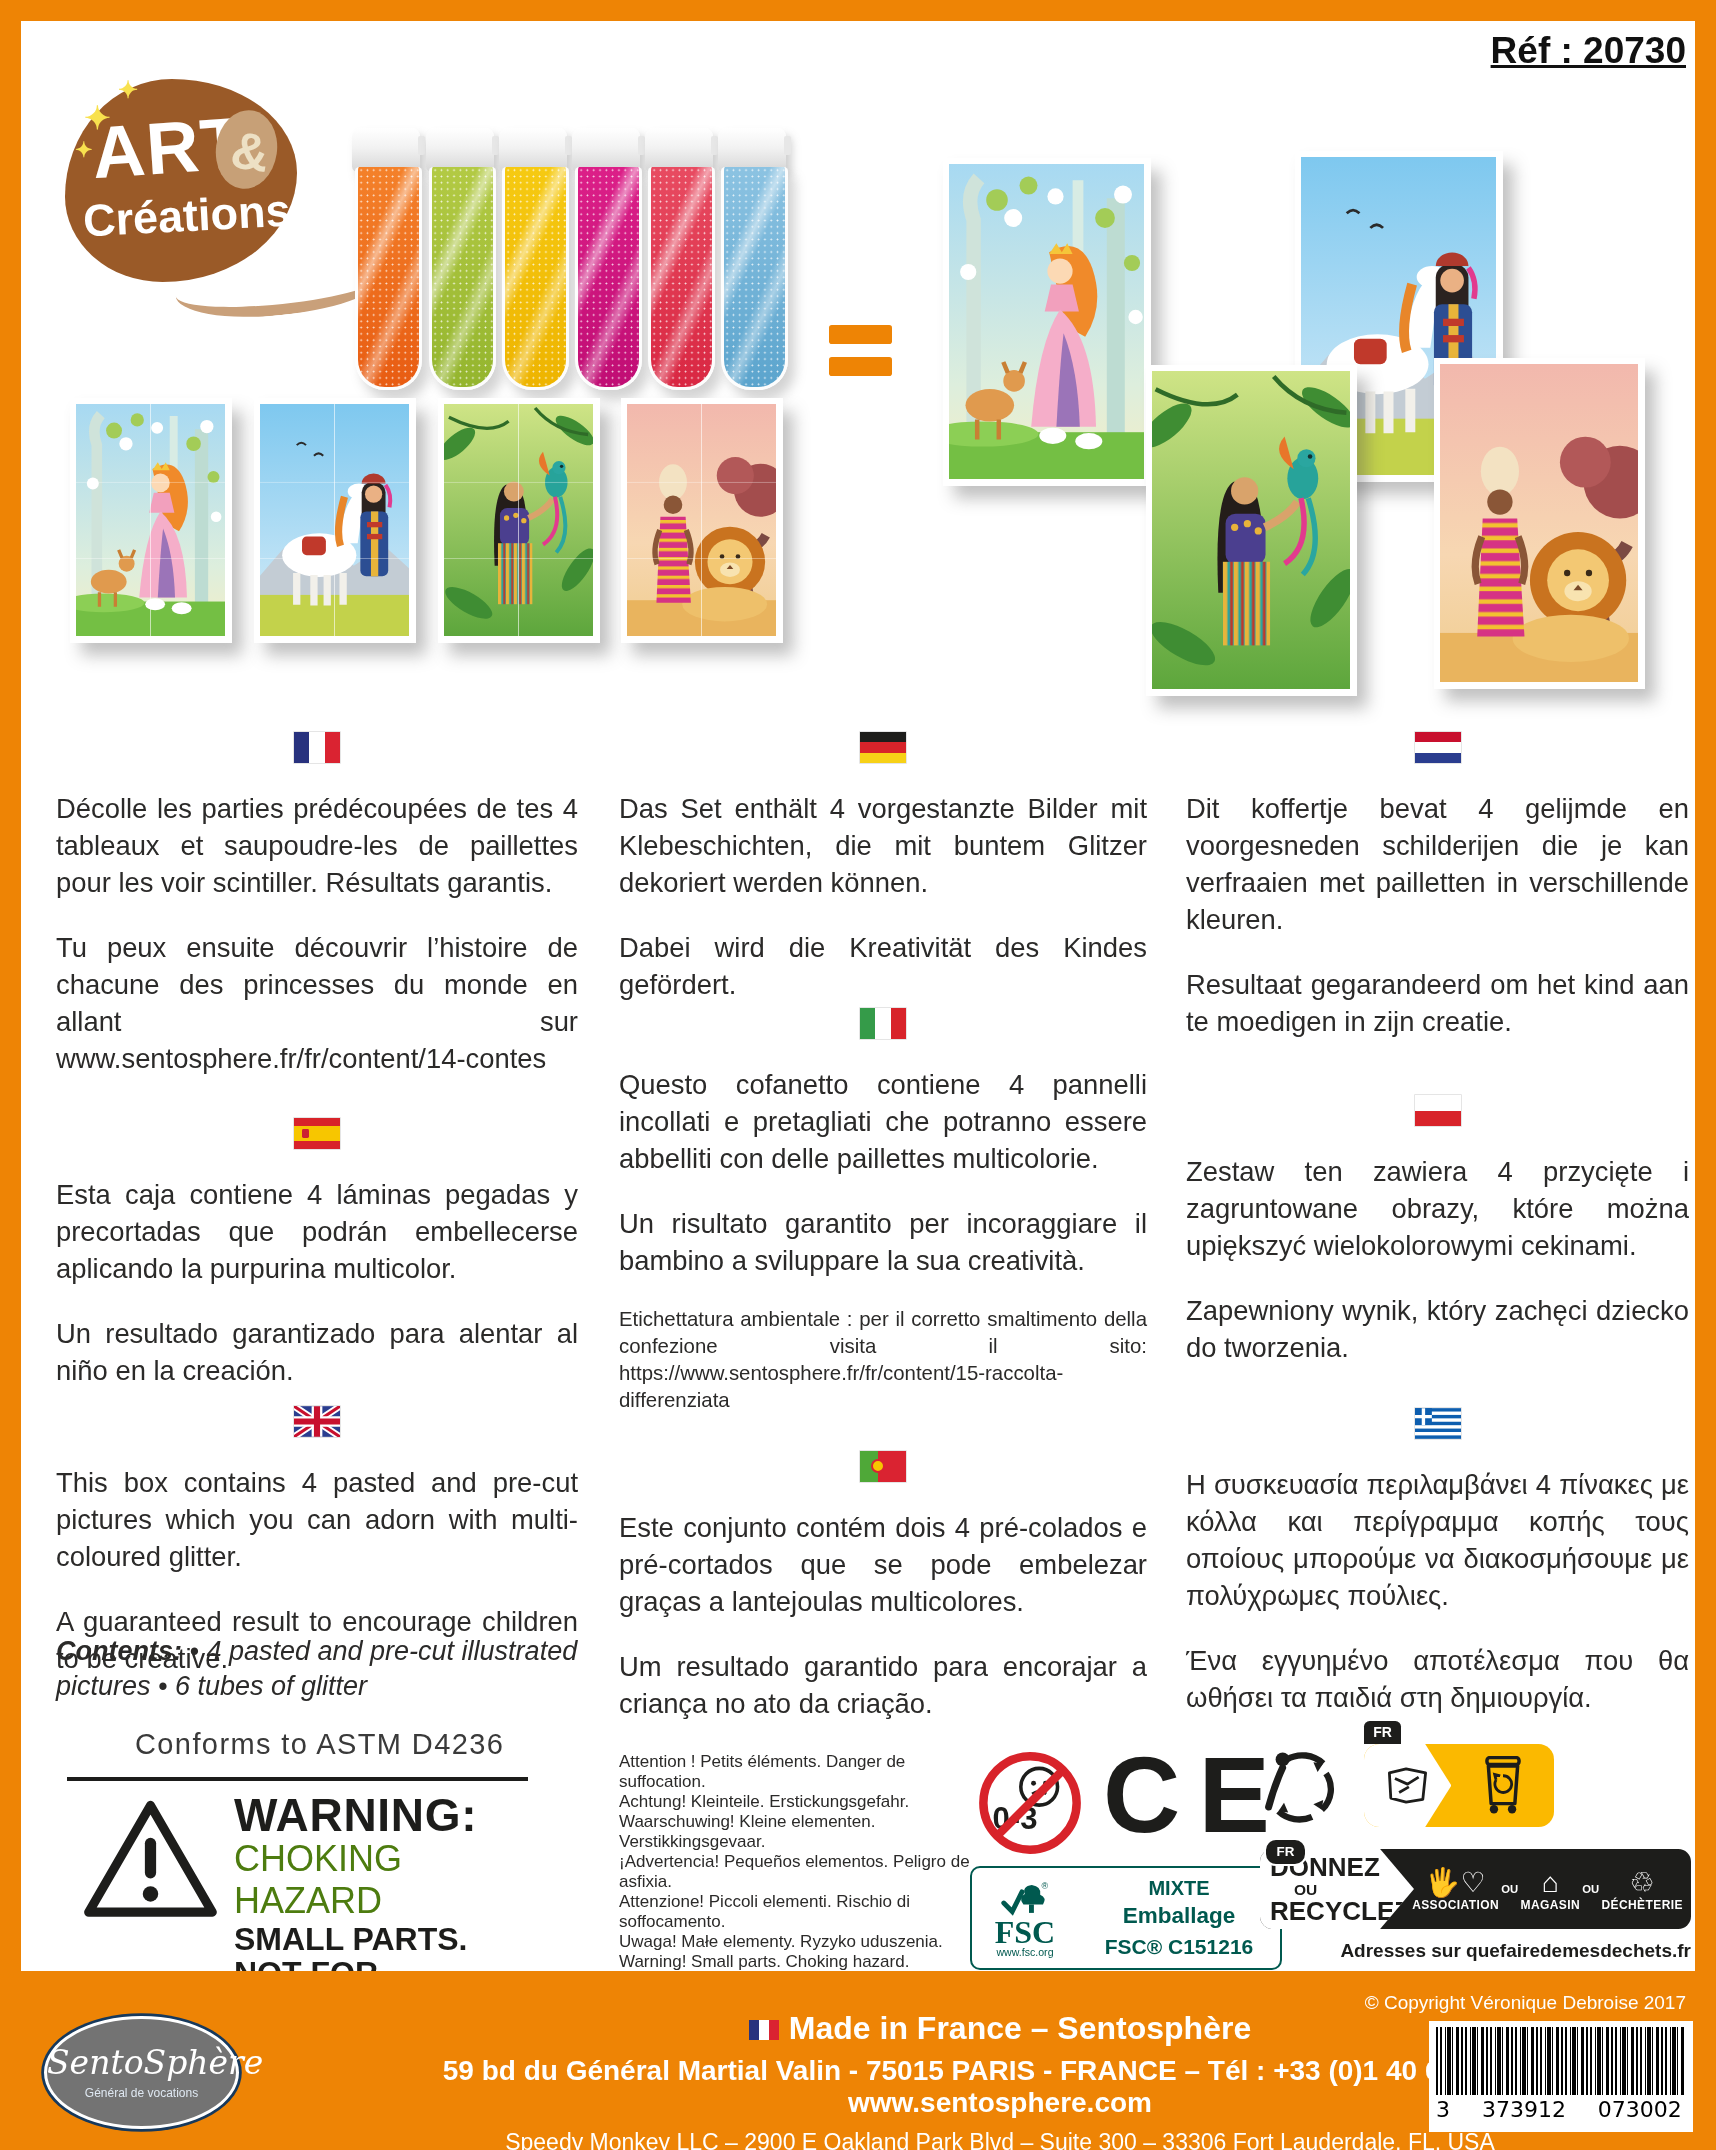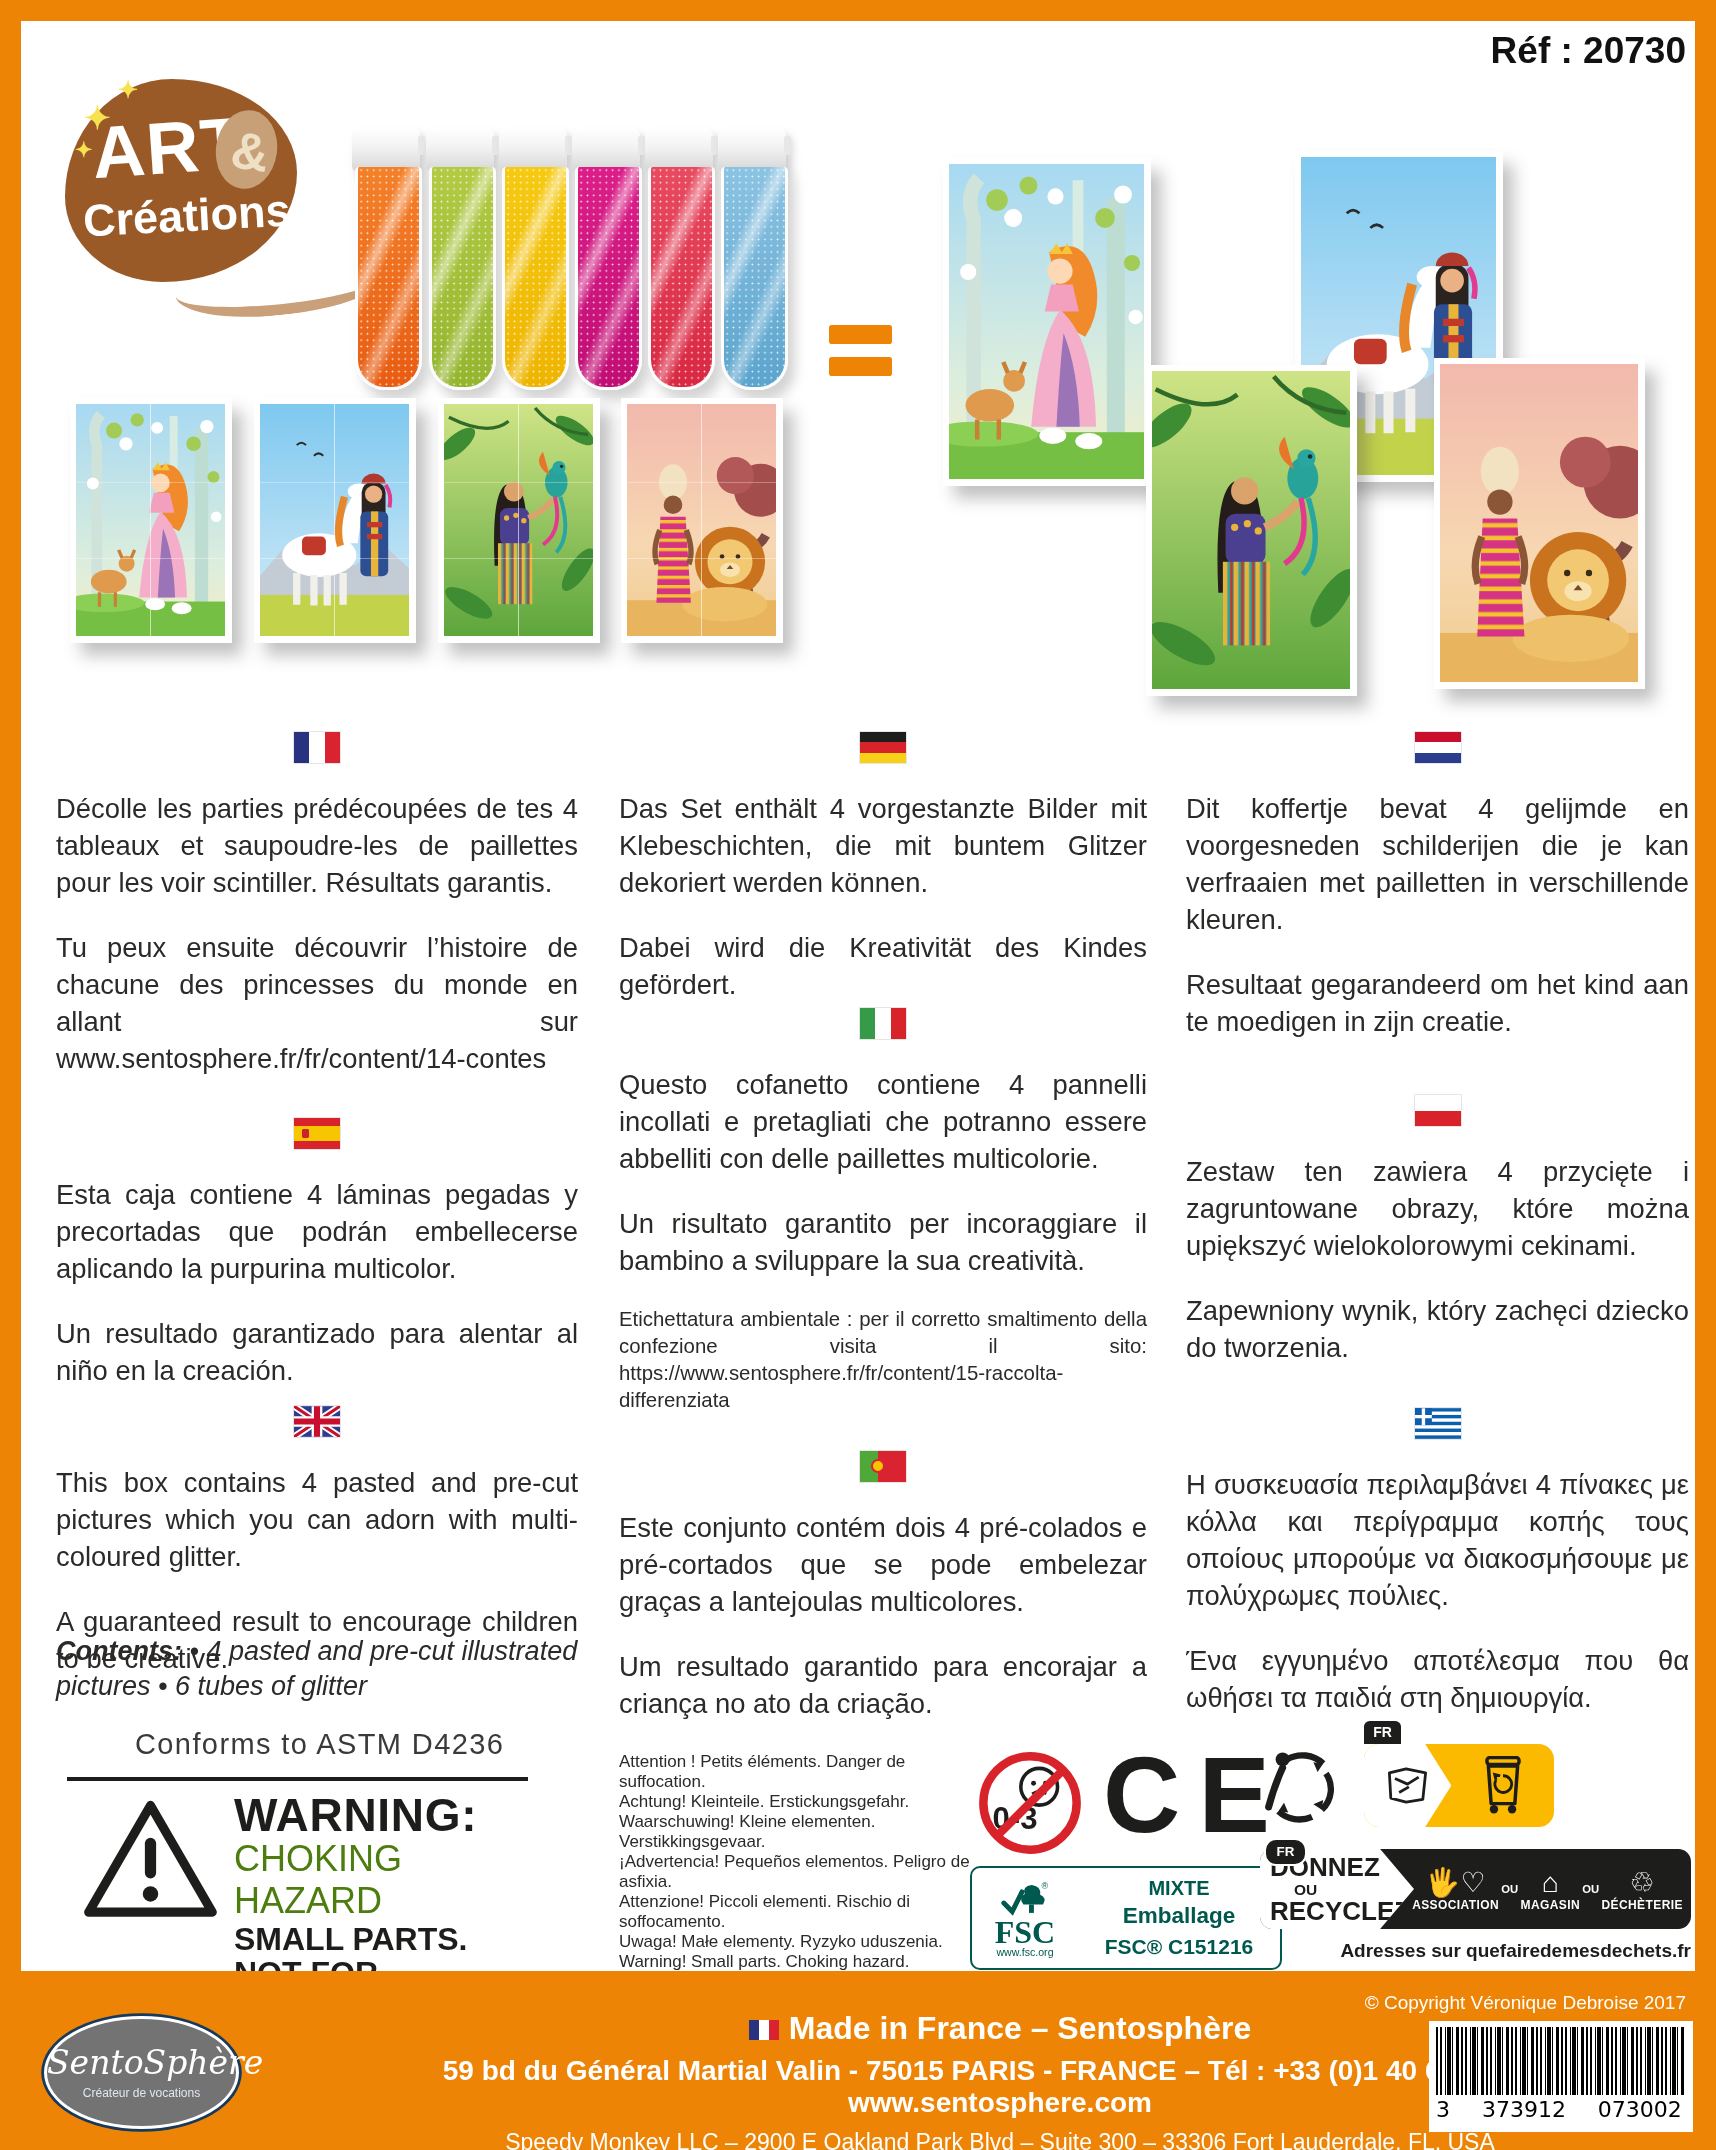--- a/index.html
+++ b/index.html
@@ -40,21 +40,21 @@
   
   .card{position:absolute;background:#fff;box-shadow:11.3px 12.7px 15.5px rgba(90,90,90,.38);padding:6.3px;}
   .card svg{display:block;width:100%;height:100%;}
   .cuts{position:absolute;inset:6.3px;background:
         linear-gradient(90deg, transparent calc(50% - 0.7px), rgba(255,255,255,.6) 50%, transparent calc(50% + 0.7px)),
         linear-gradient(0deg, transparent 33%, rgba(255,255,255,.55) calc(33% + 0.7px), transparent calc(33% + 1.4px),
                         transparent 66%, rgba(255,255,255,.55) calc(66% + 0.7px), transparent calc(66% + 1.4px));}
   
   .eqbar{position:absolute;width:63px;height:19px;background:#ee8405;border-radius:2.8px;}
   
-  #ref{right:30px;top:30px;font-size:37px;font-weight:700;color:#111;}
+  #ref{right:30px;top:30px;font-size:37px;font-weight:700;color:#111;text-decoration:underline;}
   
   .lang{position:absolute;}
   .flag{width:46px;height:31px;margin:0 auto 18.3px auto;box-shadow:0 0 0 0.7px rgba(0,0,0,.15);position:relative;}
   .flag svg{display:block;width:100%;height:100%;}
   .f-fr{background:linear-gradient(90deg,#28327e 33.4%,#fff 33.4% 66.7%,#da2331 66.7%);}
   .f-de{background:linear-gradient(180deg,#1d1d1b 33.4%,#d8232a 33.4% 66.7%,#f7d117 66.7%);}
   .f-nl{background:linear-gradient(180deg,#c8102e 33.4%,#fff 33.4% 66.7%,#2a3d8f 66.7%);}
   .f-es{background:linear-gradient(180deg,#d8232a 26%,#f7c600 26% 74%,#d8232a 74%);}
   .f-es:after{content:"";position:absolute;left:8.4px;top:11.3px;width:7px;height:9.1px;background:#c23;border-radius:1.4px;}
   .f-it{background:linear-gradient(90deg,#359b49 33.4%,#fff 33.4% 66.7%,#d8232a 66.7%);}
@@ -534,21 +534,21 @@
         <div class="lbl">DÉCHÈTERIE</div>
       </div>
     </div>
   </div>
   <div class="abs" id="adresses" style="left:1260px;top:1940px;width:431px;text-align:right">Adresses sur quefairedemesdechets.fr</div>
 
   <div class="abs" id="footband"></div>
   <div class="abs" id="copyright">©  Copyright  Véronique  Debroise  2017</div>
   <div class="abs" id="sento">
     <div class="b1">SentoSphère</div>
-    <div class="b2">Créateur de vocations</div>
+    <div class="b2">Général de vocations</div>
   </div>
   <div class="abs" id="fcenter">
     <div class="m1"><span class="mini-flag"></span><span>Made in France – Sentosphère</span></div>
     <div class="m2">59 bd du Général Martial Valin - 75015 PARIS - FRANCE – Tél : +33 (0)1 40 60 72 90 – www.sentosphere.com</div>
     <div class="m3">Speedy Monkey LLC – 2900 E Oakland Park Blvd – Suite 300 – 33306 Fort Lauderdale, FL, USA</div>
   </div>
   <div class="abs" id="barcode">
     <div class="bars"></div>
     <div class="digits">
       <span>3</span>

